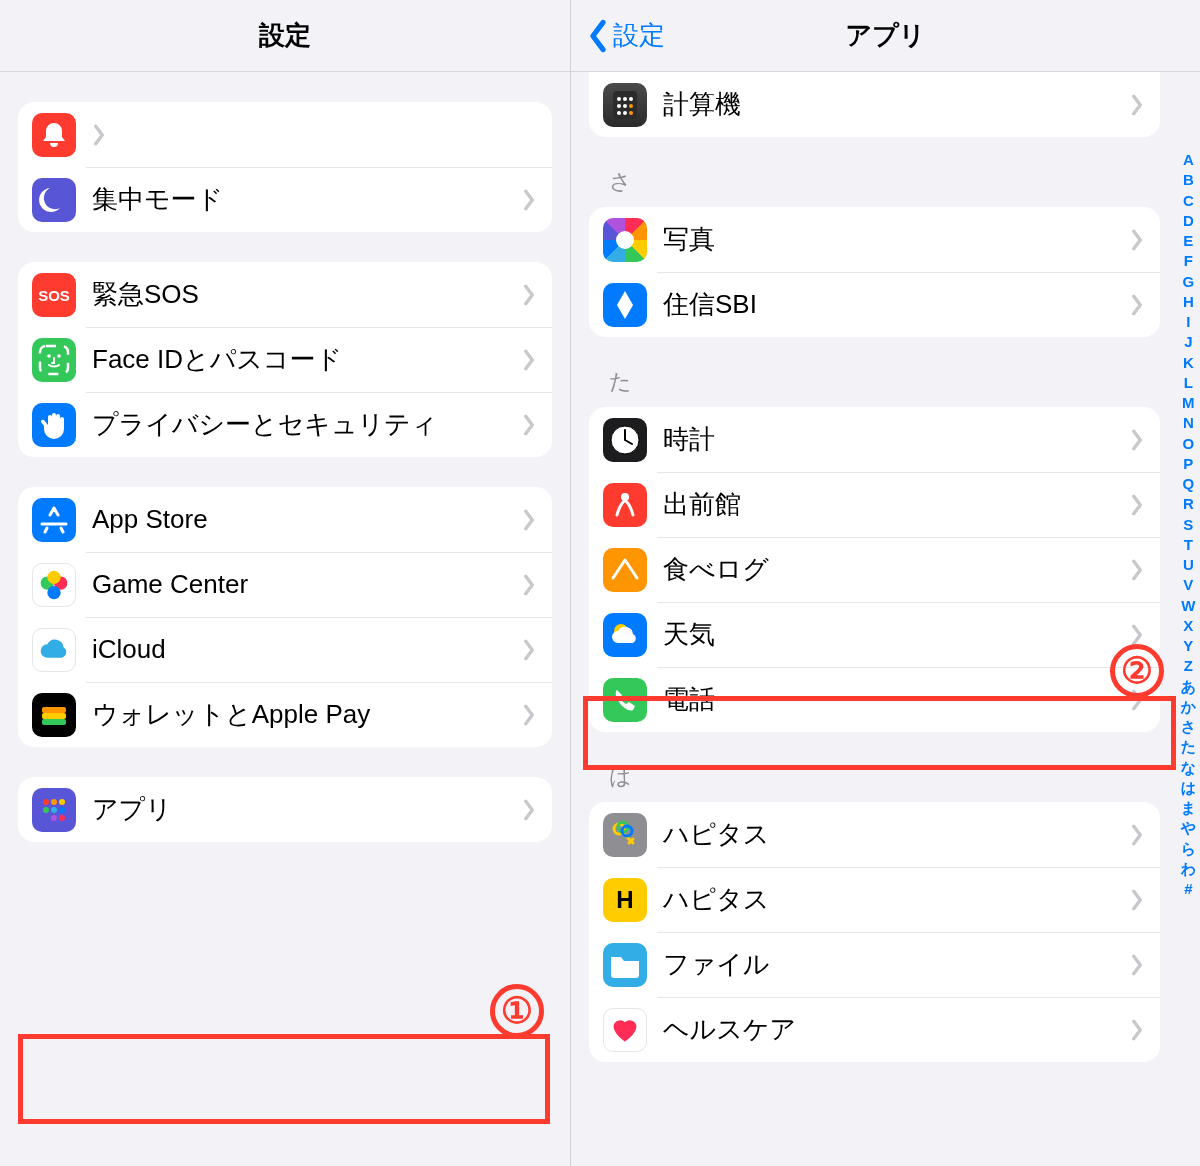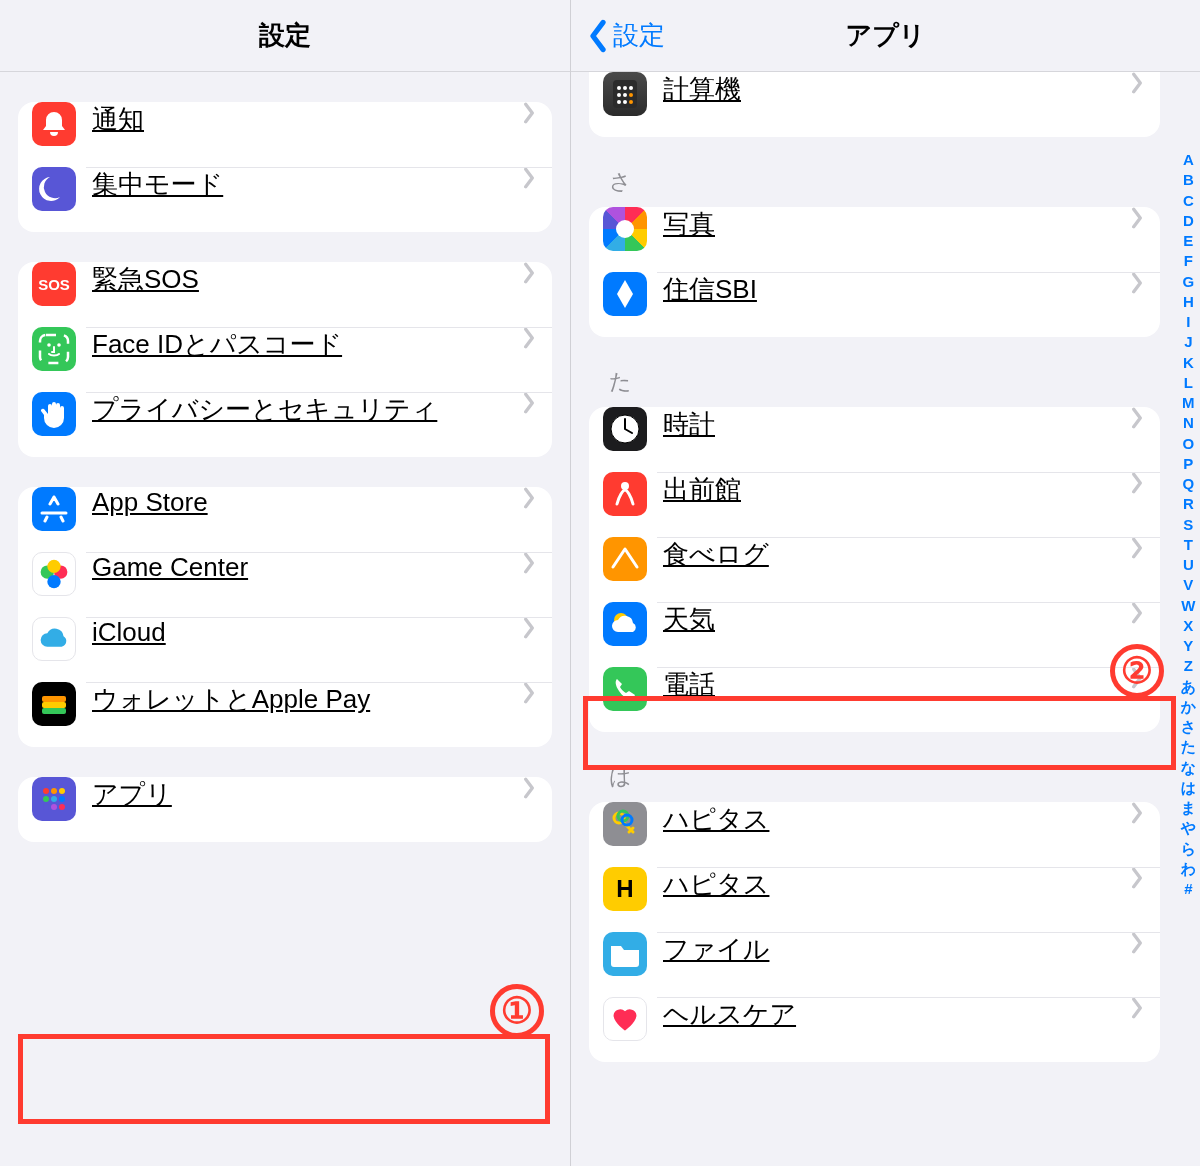--- a/index.html
+++ b/index.html
@@ -73,24 +73,24 @@
   .group-header {
     margin: 30px 0 0 38px;
     font-size: 22px;
     color: var(--sub);
   }
   .group-header + .group { margin-top: 10px; }
 
   
   .cell {
     display: flex;
+    align-items: center;
     min-height: 65px;
     padding: 0 16px 0 14px;
     position: relative;
-    text-decoration: underline;
   }
   .cell + .cell::before {
     content: "";
     position: absolute;
     left: 68px; right: 0; top: 0;
     height: 1px;
     background: var(--separator);
   }
   .cell .icon {
     width: 44px; height: 44px;
@@ -180,21 +180,20 @@
       <div class="title">設定</div>
     </div>
     <div class="scroll" id="left-scroll">
         <div class="group">
           <div class="cell">
             <div class="icon bg-red">
               <svg viewBox="0 0 44 44" width="44" height="44">
                 <use href="#i-bell"></use>
               </svg>
             </div>
-            <div class="label">通知</div>
             <div class="chev">
               <svg viewBox="0 0 12 20">
                 <path d="M3 2l6 8-6 8" fill="none" stroke-width="3" stroke-linecap="round" stroke-linejoin="round"></path>
               </svg>
             </div>
           </div>
           <div class="cell">
             <div class="icon bg-indigo">
               <svg viewBox="0 0 44 44" width="44" height="44">
                 <use href="#i-moon"></use>

